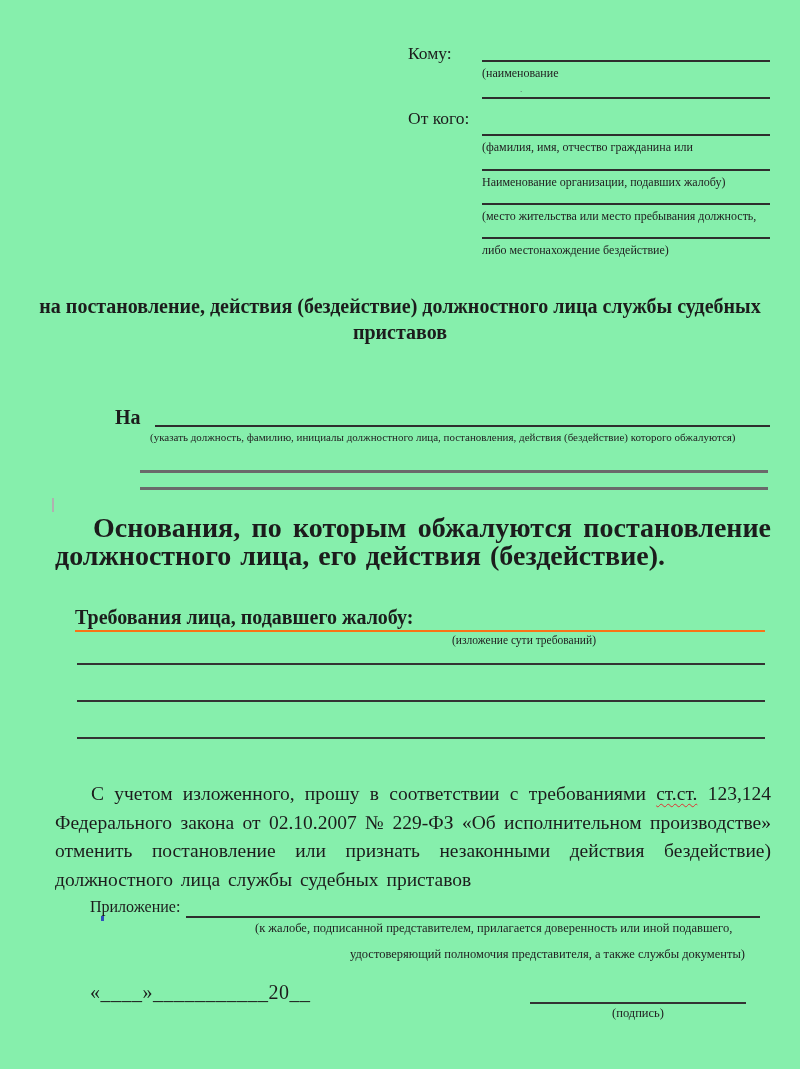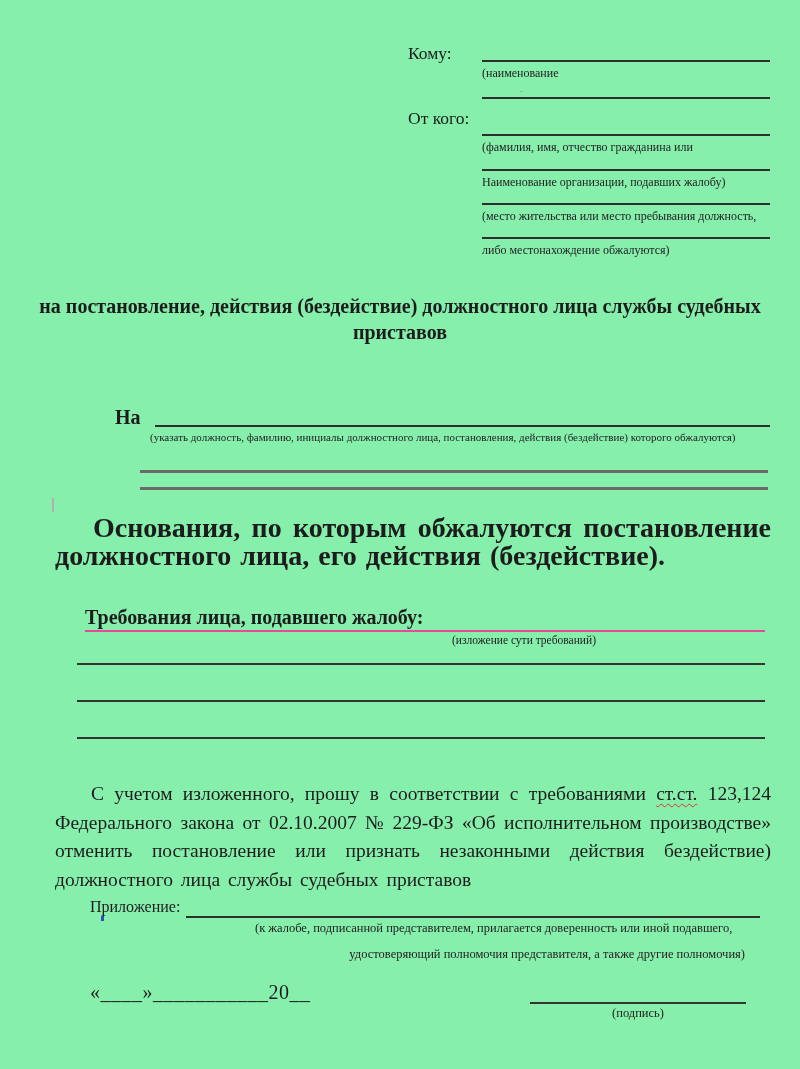--- a/index.html
+++ b/index.html
@@ -31,21 +31,21 @@
   .na-row .lbl{font-weight:bold;font-size:20px;line-height:26px;padding-right:14px;}
   .na-caption{position:absolute;left:150px;top:431px;width:600px;font-size:11px;color:#222;}
   .gline{position:absolute;left:140px;right:32px;height:14px;border-bottom:3px solid #6a6a6a;}
   .g1{top:456px;}
   .g2{top:473px;}
   .tick{position:absolute;left:52px;top:498px;width:2px;height:14px;background:#b0b0b0;}
   
   .grounds{position:absolute;left:55px;top:514px;width:716px;font-weight:bold;
            font-size:28px;line-height:28px;text-align:justify;text-indent:38px;word-spacing:2px;}
   
-  .dem-row{position:absolute;left:85px;right:35px;top:603px;height:27px;border-bottom:2px solid #ec4899;}
+  .dem-row{position:absolute;left:75px;right:35px;top:603px;height:27px;border-bottom:2px solid #f97316;}
   .dem-row .lbl{font-weight:bold;font-size:20px;line-height:28px;}
   .dem-caption{position:absolute;left:452px;top:634px;font-size:11.5px;color:#222;}
   .bline{position:absolute;left:77px;right:35px;height:14px;border-bottom:2px solid #333;}
   .b1{top:649px;}
   .b2{top:686px;}
   .b3{top:723px;}
   
   .para{position:absolute;left:55px;top:780px;width:716px;font-size:19.5px;
         line-height:28.5px;text-align:justify;text-indent:36px;word-spacing:3px;}
   .misspell{text-decoration:underline wavy #e03030;text-decoration-thickness:1px;text-underline-offset:3px;}
@@ -75,21 +75,21 @@
     <div class="hdr-row r2">
       <span class="hdr-label">От кого:</span>
       <span class="fill"></span>
     </div>
     <div class="hdr-caption">(фамилия, имя, отчество гражданина или</div>
     <div class="hdr-line tall"></div>
     <div class="hdr-caption">Наименование организации, подавших жалобу)</div>
     <div class="hdr-line"></div>
     <div class="hdr-caption">(место жительства или место пребывания должность,</div>
     <div class="hdr-line"></div>
-    <div class="hdr-caption">либо местонахождение обжалуются)</div>
+    <div class="hdr-caption">либо местонахождение бездействие)</div>
   </div>
 
   <div class="title">
     <span class="t2">на постановление, действия (бездействие) должностного лица службы судебных приставов</span>
   </div>
 
   <div class="na-row">
     <span class="lbl">На</span>
     <span class="fill"></span>
   </div>
@@ -113,19 +113,19 @@
     <span class="misspell">ст.ст.</span>
     <span>123,124 Федерального закона от 02.10.2007 № 229-ФЗ «Об исполнительном производстве» отменить постановление или признать незаконными действия бездействие) должностного лица службы судебных приставов</span>
   </div>
 
   <div class="att-row">
     <span class="lbl">Приложение:</span>
     <span class="fill"></span>
   </div>
   <div class="blue-mark"></div>
   <div class="att-cap1">(к жалобе, подписанной представителем, прилагается доверенность или иной подавшего,</div>
-  <div class="att-cap2">удостоверяющий полномочия представителя, а также другие полномочия)</div>
+  <div class="att-cap2">удостоверяющий полномочия представителя, а также службы документы)</div>
 
   <div class="date-line">«____»___________20__</div>
   <div class="sig-line"></div>
   <div class="sig-cap">(подпись)</div>
 
 </div>
 
 </body></html>

